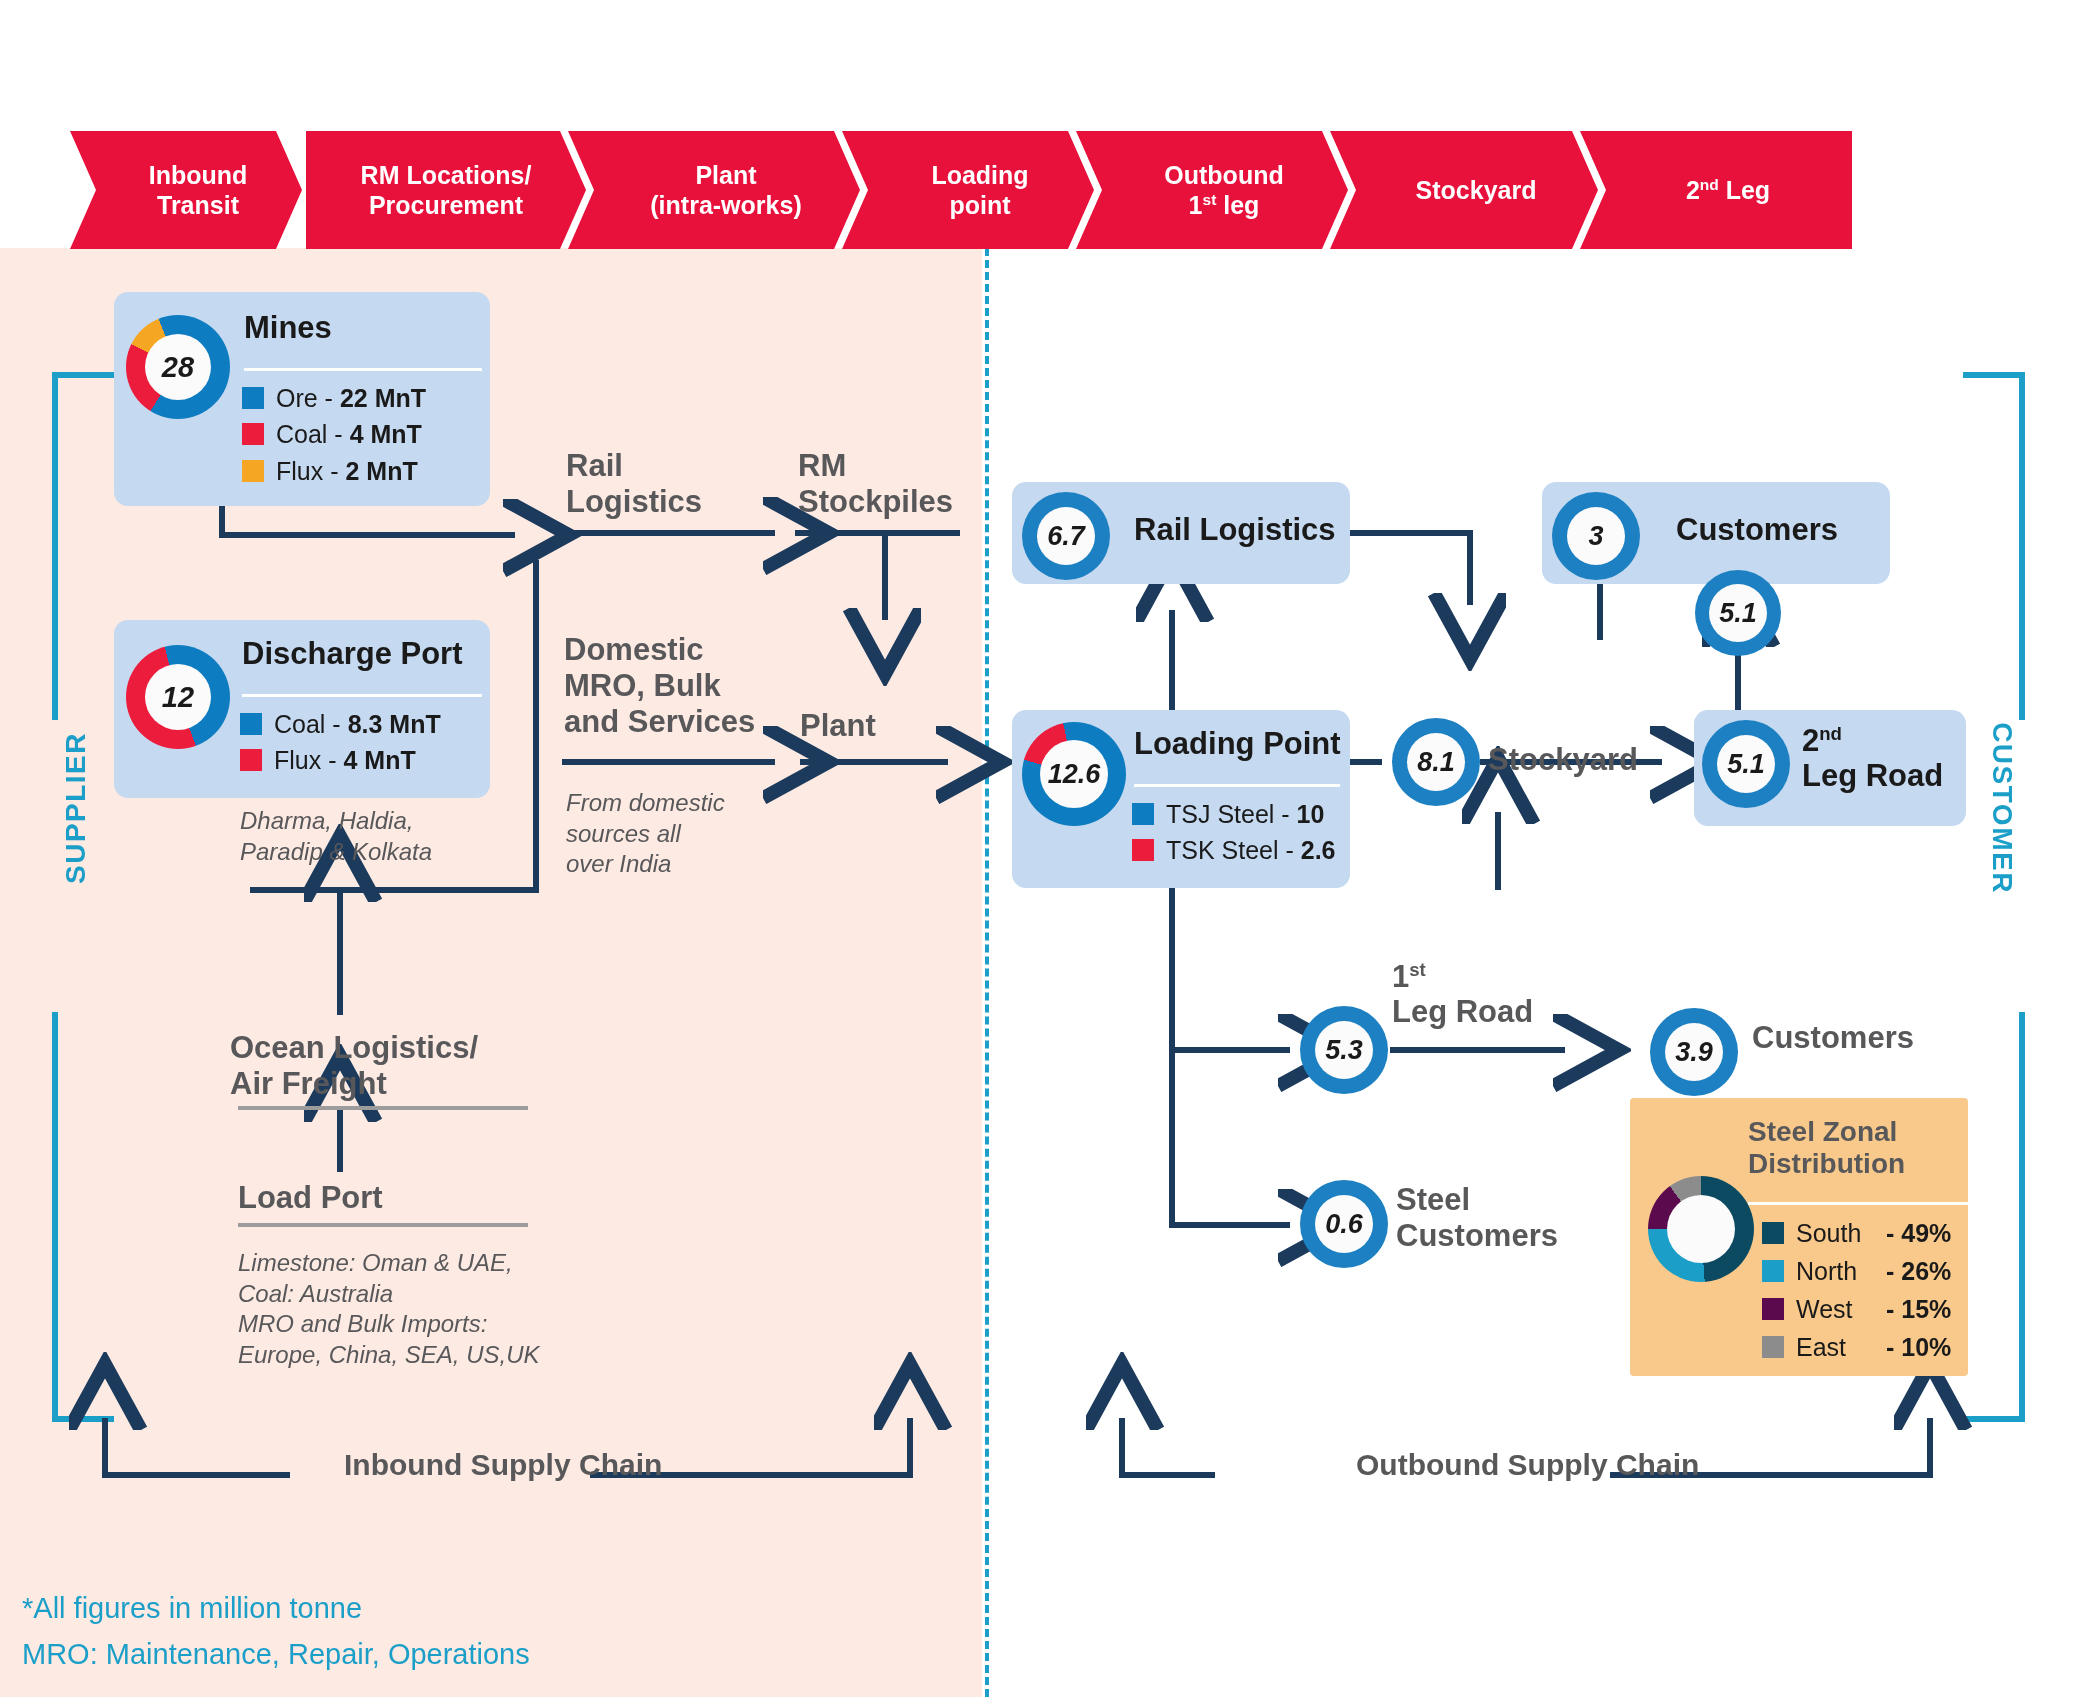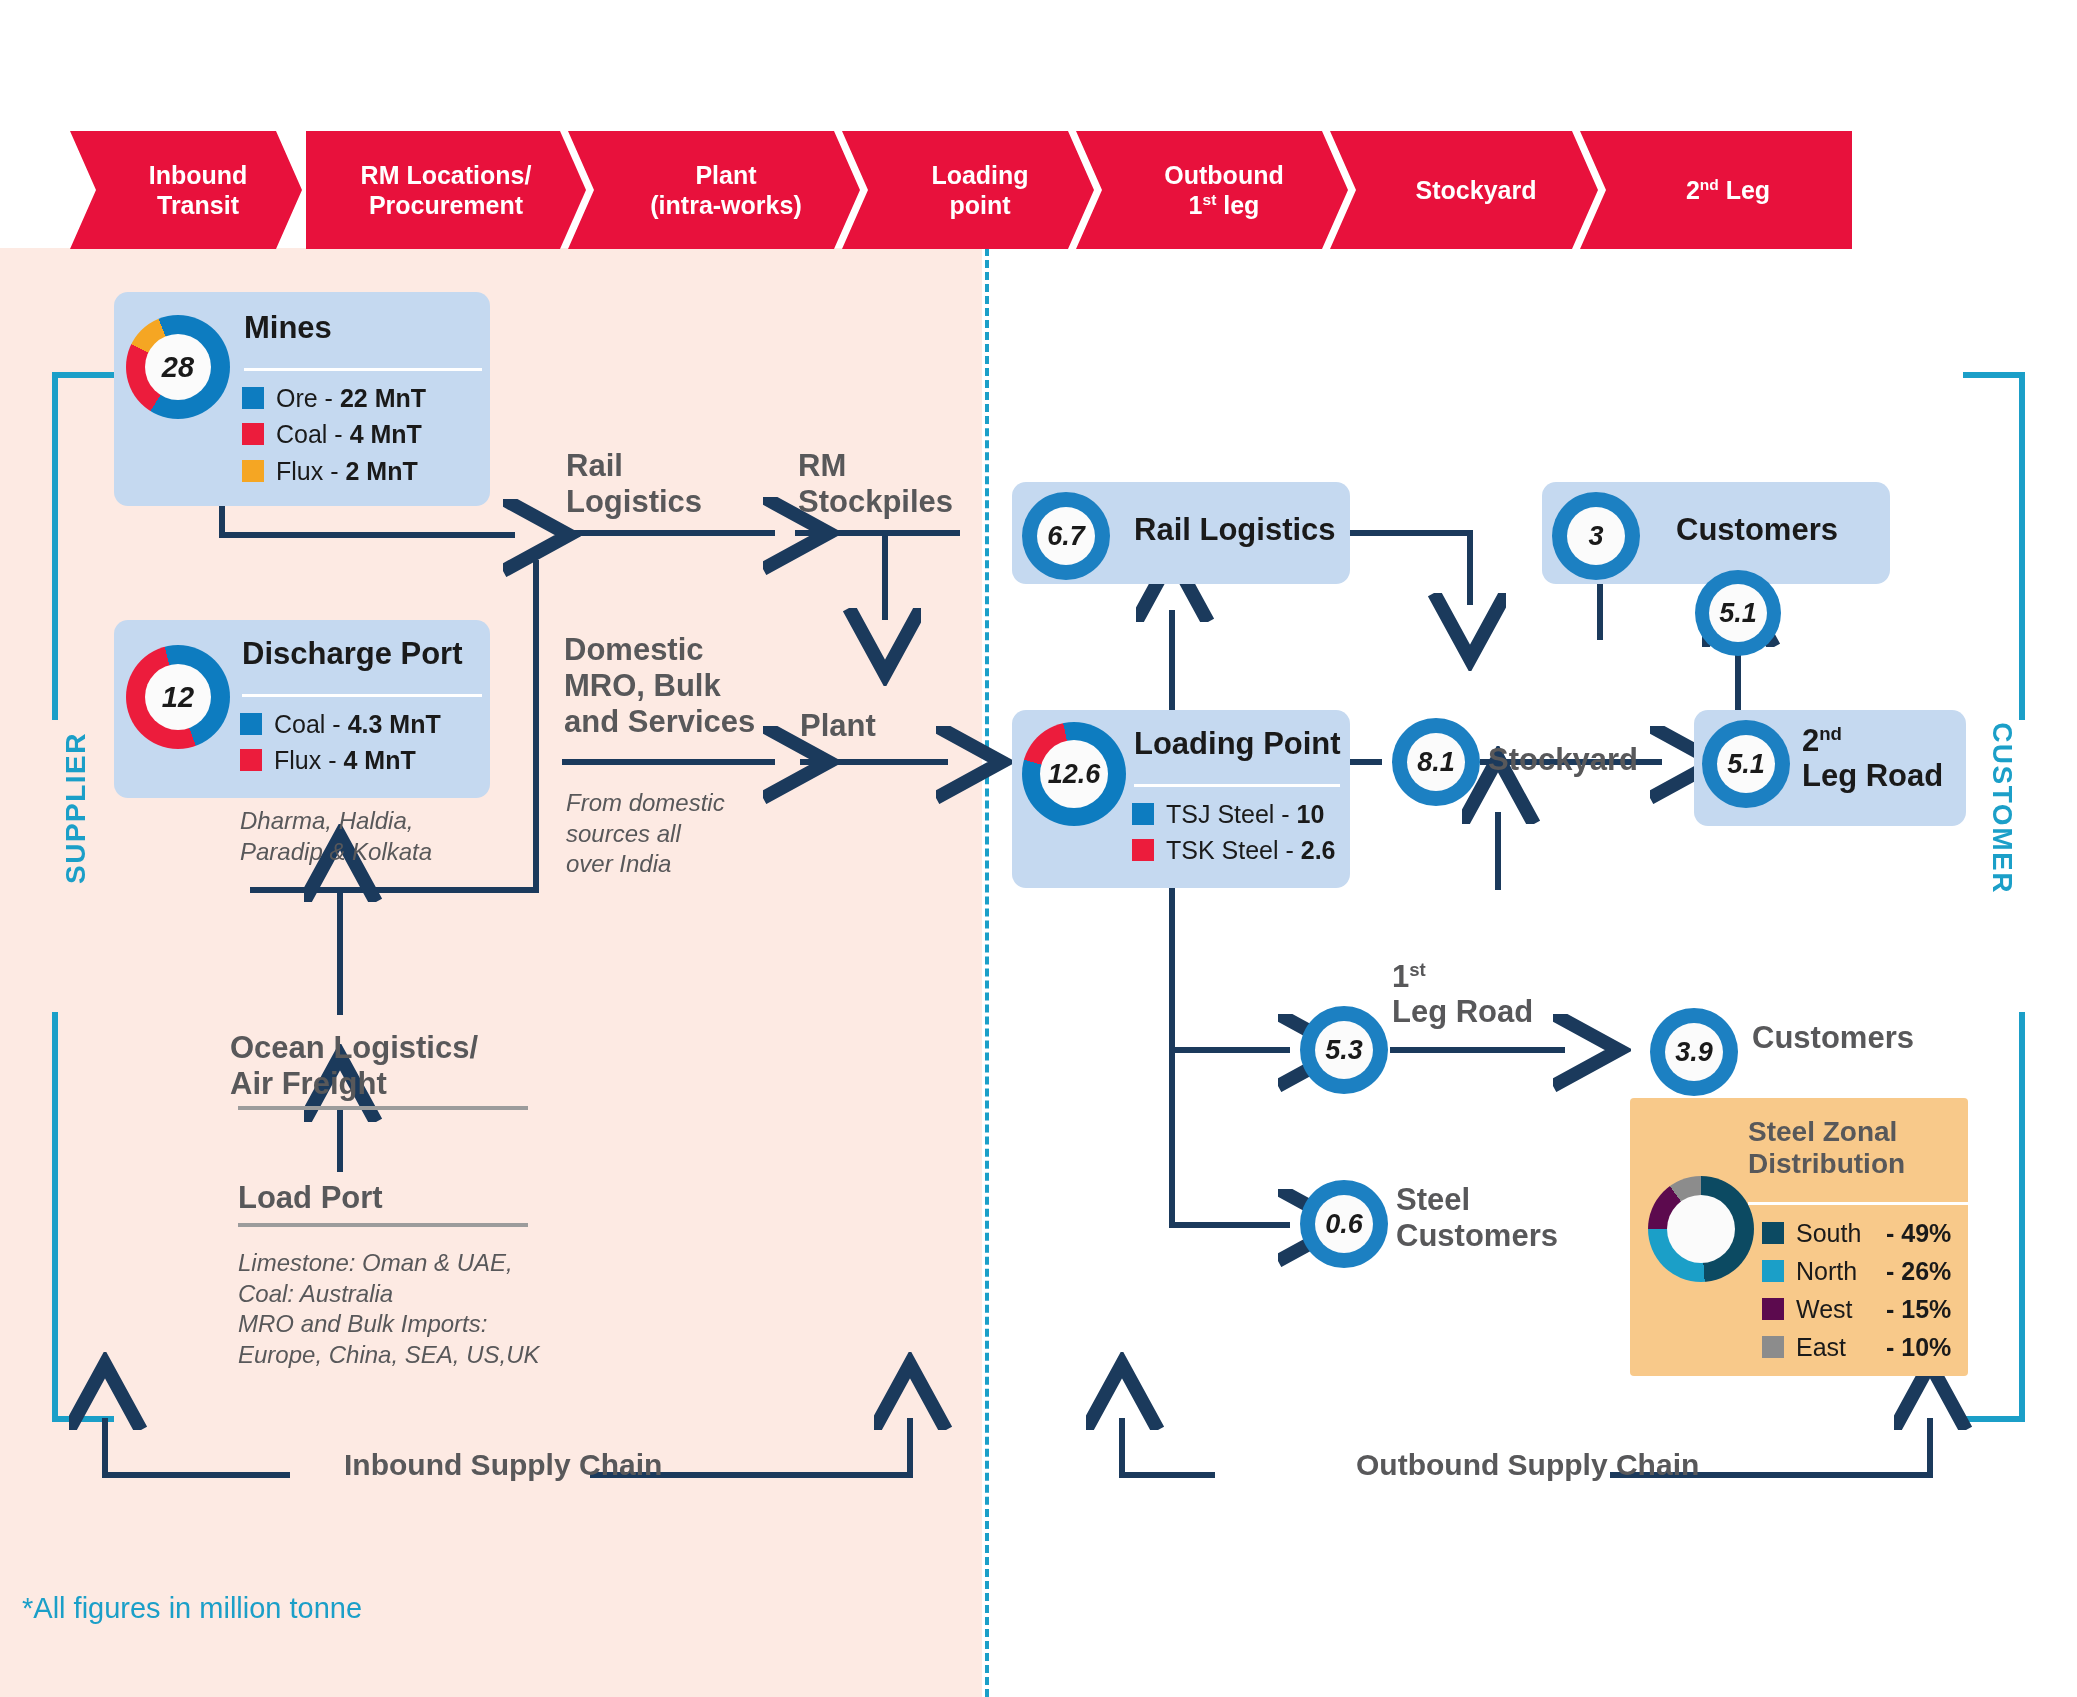--- a/index.html
+++ b/index.html
@@ -303,21 +303,21 @@
               background: conic-gradient(#0d7cc0 0deg 212deg, #ec1c3c 212deg 296deg, #f5a623 296deg 338deg, #0d7cc0 338deg 360deg);">
     <div class="hole" style="width:66px; height:66px; font-size:29px;">28</div>
   </div>
 
   <div class="card" style="left:114px; top:620px; width:376px; height:178px;">
     <div class="card-title" style="position:absolute; left:128px; top:16px;">Discharge Port</div>
     <div class="card-rule" style="position:absolute; left:128px; top:74px; width:240px;"></div>
     <div style="position:absolute; left:126px; top:86px;">
       <div class="legend-row">
         <span class="swatch" style="background:#0d7cc0"></span>
-        <span><span>Coal - </span><b>4.3 MnT</b></span>
+        <span><span>Coal - </span><b>8.3 MnT</b></span>
       </div>
       <div class="legend-row">
         <span class="swatch" style="background:#ec1c3c"></span>
         <span><span>Flux - </span><b>4 MnT</b></span>
       </div>
     </div>
   </div>
   <div class="ring" style="left:126px; top:645px; width:104px; height:104px;
               background: conic-gradient(#0d7cc0 0deg 160deg, #ec1c3c 160deg 345deg, #0d7cc0 345deg 360deg);">
     <div class="hole" style="width:66px; height:66px; font-size:29px;">12</div>
@@ -443,14 +443,15 @@
       </div>
       <div class="zonal-row">
         <span class="swatch" style="background:#8c8c8c"></span>
         <span class="zname">East</span>
           <b>- 10%</b>
       </div>
     </div>
   </div>
 
   <div class="footnote" style="left:22px; top:1588px;">*All figures in million tonne</div>
+  <div class="footnote" style="left:22px; top:1634px;">MRO: Maintenance, Repair, Operations</div>
 
 </div>
 
 </body></html>

